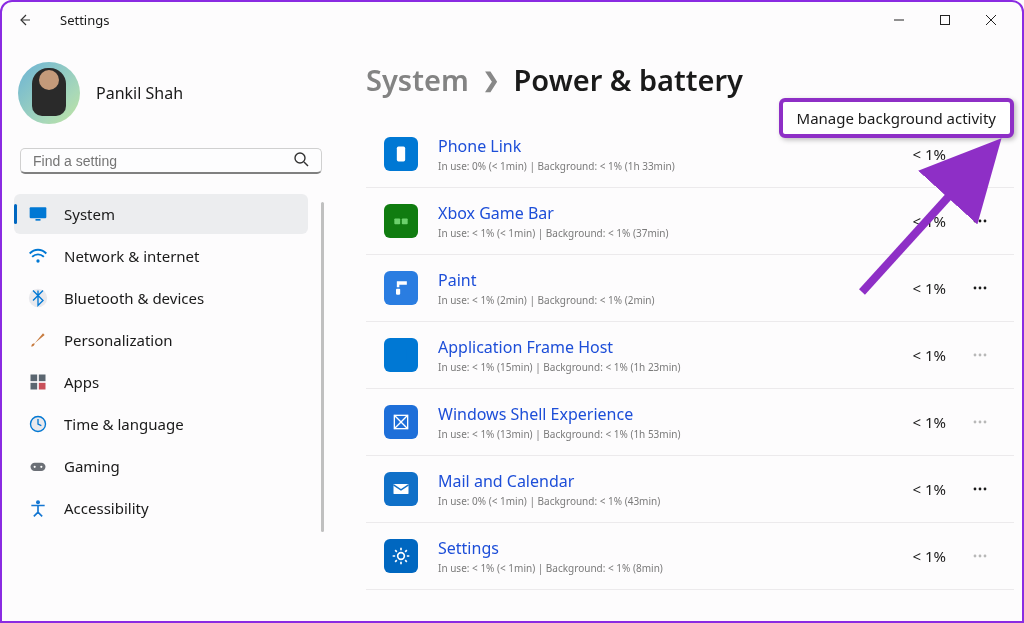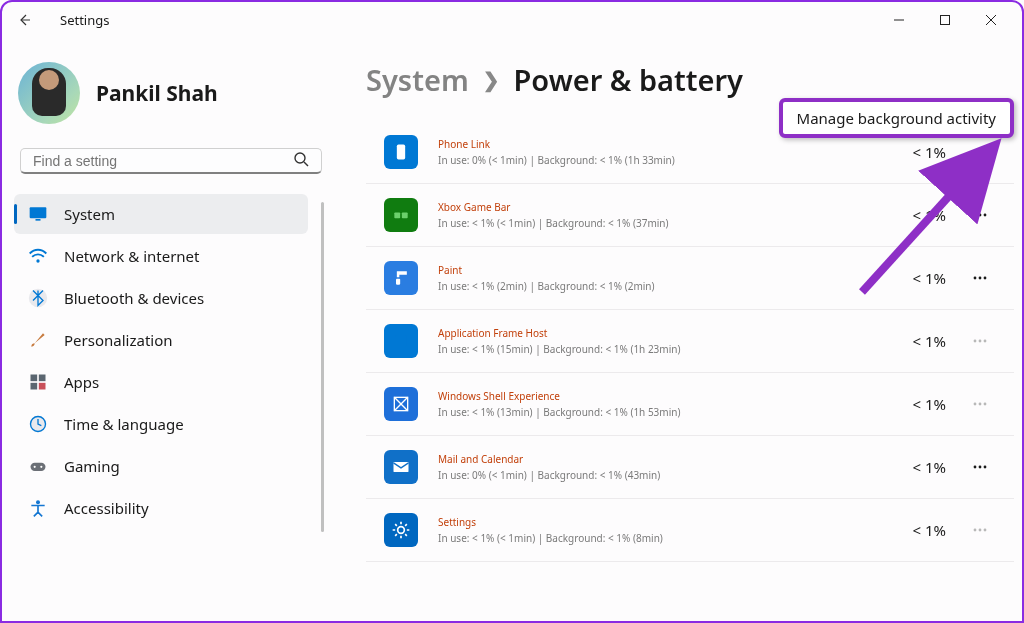--- a/index.html
+++ b/index.html
@@ -13,21 +13,21 @@
   .win-controls { margin-left:auto; display:flex; }
   .win-controls .wc { width:46px; height:30px; display:flex; align-items:center; justify-content:center; }
 
   
   .layout { display:flex; height: calc(100% - 36px); }
   .sidebar { width: 334px; padding: 18px 8px 0 12px; display:flex; flex-direction:column; }
   .profile { display:flex; align-items:center; gap:16px; padding: 6px 4px 24px 4px; }
   .avatar { width:62px; height:62px; border-radius:50%; background: linear-gradient(135deg,#6bb3d6 0%, #a8d8b8 70%, #c0e4a0 100%); position:relative; overflow:hidden; }
   .avatar::after { content:""; position:absolute; left:14px; top:6px; width:34px; height:48px; background:#2a2a2a; border-radius: 16px 16px 10px 10px; }
   .avatar::before { content:""; position:absolute; left:21px; top:8px; width:20px; height:20px; background:#c49a7a; border-radius:50%; z-index:2; }
-  .profile-name { font-size:21px; font-weight:700; }
+  .profile-name { font-size:16px; font-weight:400; }
 
   .search { margin: 0 6px 20px 6px; height:26px; border:1px solid #d0d0d0; border-bottom:2px solid #808080; border-radius:5px; background:#fdfdfe; display:flex; align-items:center; padding:0 12px; }
   .search input { border:none; outline:none; background:transparent; font-size:14px; flex:1; color:#555; }
   .search-icon { color:#333; }
 
   .nav-wrap { position:relative; flex:1; overflow:hidden; }
   .nav { list-style:none; padding-right: 20px; }
   .nav li { display:flex; align-items:center; gap:16px; height:40px; padding-left:14px; border-radius:6px; font-size:15px; margin-bottom:2px; cursor:pointer; }
   .nav li.selected { background:#ecedef; position:relative; }
   .nav li.selected::before { content:""; position:absolute; left:0; top:10px; bottom:10px; width:3px; background:#0067c0; border-radius:2px; }
@@ -41,21 +41,21 @@
   .breadcrumb .bc-parent { color:#838383; font-weight:600; }
   .breadcrumb .chev { color:#888; font-size:20px; }
 
   .highlight-box { position:absolute; right:8px; top:96px; border:4px solid #8e2fc6; border-radius:6px; padding:6px 14px; background:#fff; font-size:15px; box-shadow: 2px 2px 5px rgba(0,0,0,0.25); z-index:10; }
 
   .app-list { flex:1; overflow:hidden; display:flex; flex-direction:column; }
   .app-row { display:flex; align-items:center; padding: 14px 18px 14px 18px; border-bottom:1px solid #eceaec; }
   .app-icon { width:34px; height:34px; border-radius:6px; display:flex; align-items:center; justify-content:center; margin-right:20px; flex-shrink:0; }
   .app-icon svg { width:20px; height:20px; }
   .app-text { flex:1; min-width:0; }
-  .app-name { font-size:10px; color:#c2410c; margin-bottom:2px; }
+  .app-name { font-size:16px; color:#1d4ed8; margin-bottom:2px; }
   .app-sub { font-size:10px; color:#7a7a7a; }
   .app-pct { font-size:15px; margin-left:16px; white-space:nowrap; }
   .app-more { width:32px; display:flex; align-items:center; justify-content:center; margin-left:18px; }
   .app-more.dim { color:#b8b8b8; }
 
   
   .arrow-annot { position:absolute; pointer-events:none; z-index:20; }
 </style>
 </head>
 <body>

